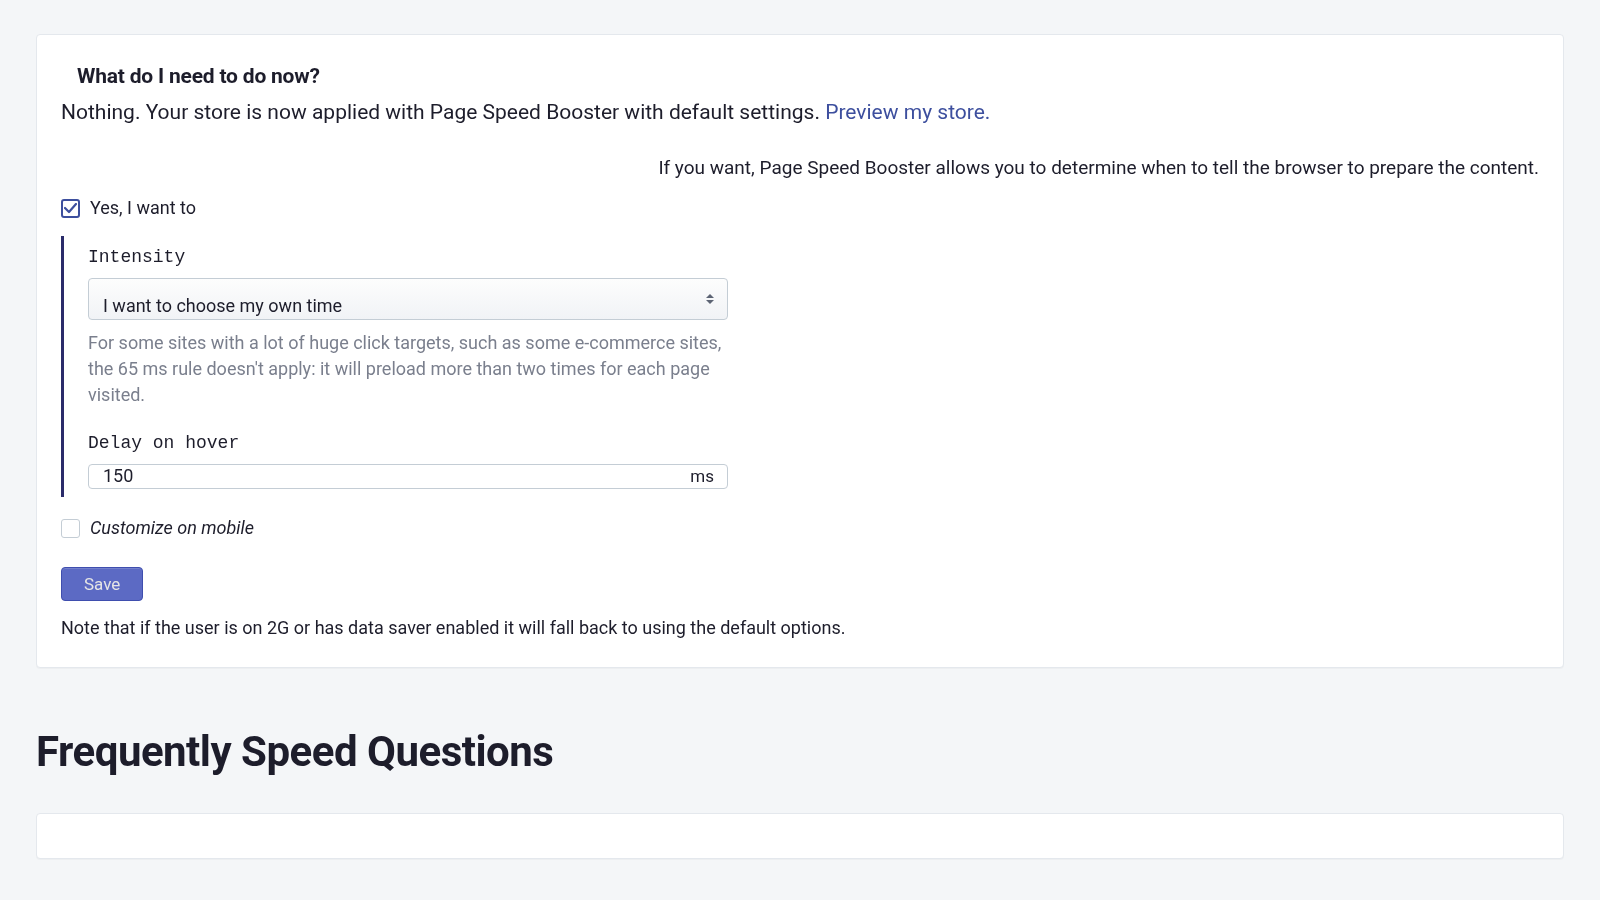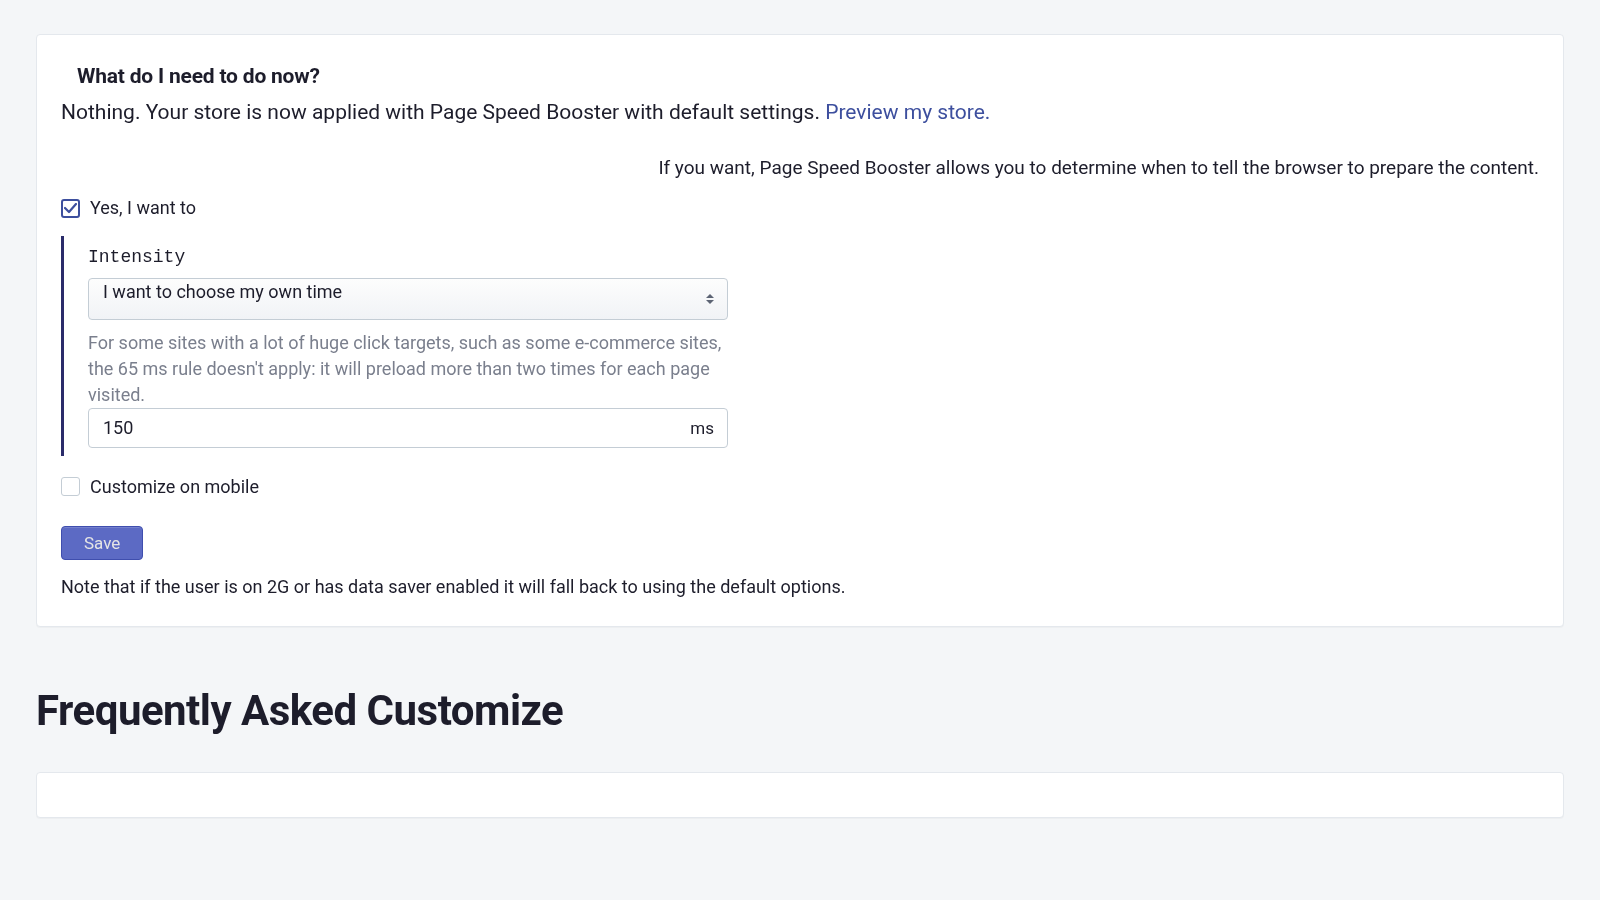--- a/index.html
+++ b/index.html
@@ -100,21 +100,21 @@
   .select{
     width:100%;
     height:42px;
     border:1px solid var(--border);
     border-radius:4px;
     background:linear-gradient(#fdfdfd,#f1f3f6);
     padding:0 40px 0 14px;
     font-size:18px;
     color:var(--text);
     display:flex;
-    align-items:flex-start;
+    align-items:flex-end;
     cursor:pointer;
   }
   .chevrons{
     position:absolute;
     right:14px;
     top:50%;
     transform:translateY(-50%);
     display:flex;
     flex-direction:column;
     gap:2px;
@@ -133,21 +133,21 @@
     margin-top:10px;
     max-width:640px;
   }
   .input-wrap{
     position:relative;
     width:640px;
     max-width:100%;
   }
   .text-input{
     width:100%;
-    height:40px;
+    height:25px;
     border:1px solid var(--border);
     border-radius:4px;
     background:#fff;
     padding:0 50px 0 14px;
     font-size:18px;
     color:var(--text);
     display:flex;
     align-items:center;
   }
   .suffix{
@@ -226,42 +226,43 @@
         <div class="select">
           <span>I want to choose my own time</span>
         </div>
         <span class="chevrons">
           <span class="up"></span>
             <span class="down"></span>
         </span>
       </div>
       <div class="help">For some sites with a lot of huge click targets, such as some e-commerce sites, the 65 ms rule doesn't apply: it will preload more than two times for each page visited.</div>
 
+      <div class="field-label" style="margin-top:22px">Delay on hover</div>
       <div class="input-wrap">
         <div class="text-input">
           <span>150</span>
         </div>
         <span class="suffix">ms</span>
       </div>
 
     </div>
 
-    <div class="check-row" style="margin-top:12px;">
+    <div class="check-row" style="margin-top:12px;font-style:italic;">
       <span class="checkbox unchecked"></span>
       <span class="check-label">Customize on mobile</span>
     </div>
 
     <div style="margin-top:18px">
       <span class="save-btn">Save</span>
     </div>
 
     <div class="footnote">Note that if the user is on 2G or has data saver enabled it will fall back to using the default options.</div>
 
   </div>
 
-  <h1 class="faq-title">Frequently Asked Customize</h1>
+  <h1 class="faq-title">Frequently Speed Questions</h1>
 
   <div class="faq-card">
     
     
   </div>
 
 </div>
 
 </body></html>

